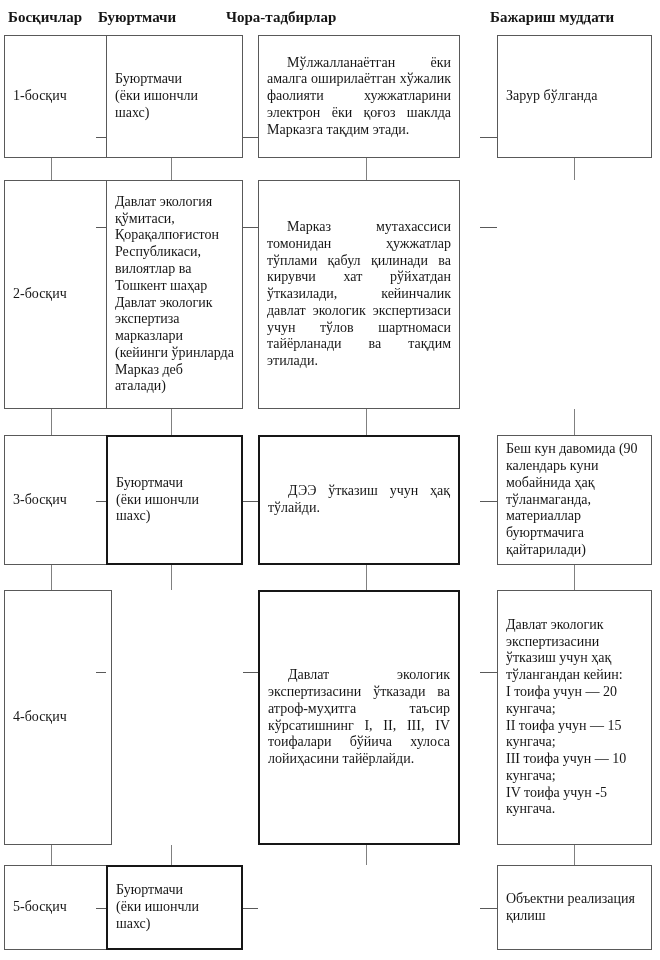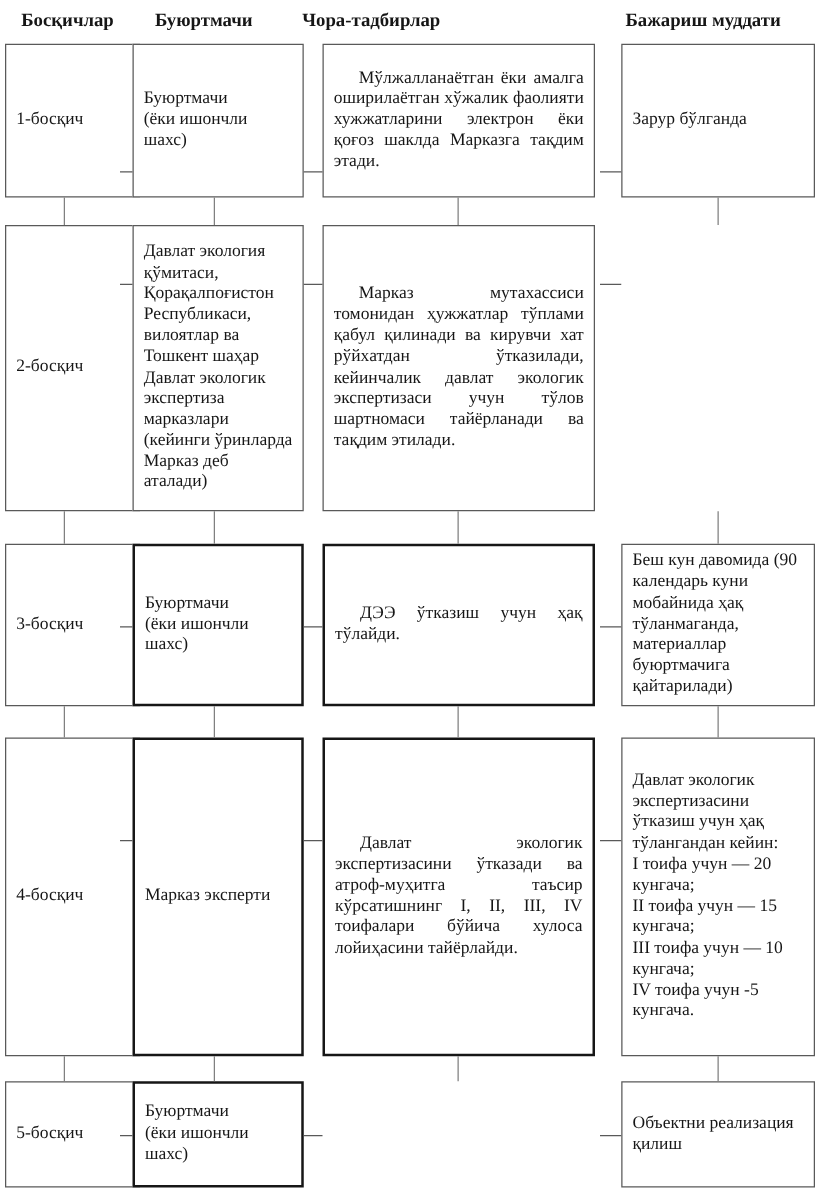--- a/index.html
+++ b/index.html
@@ -1,37 +1,37 @@
 <!DOCTYPE html>
 <html><head>
 <meta charset="utf-8">
 <style>
   html,body{margin:0;padding:0;background:#ffffff;}
   body{width:660px;height:960px;overflow:hidden;
        font-family:"Liberation Serif","DejaVu Serif",serif;color:#161616;}
   .canvas{position:relative;width:660px;height:960px;background:#ffffff;}
 
   .colhead{position:absolute;top:9px;font-weight:bold;font-size:15px;
-           text-align:center;white-space:nowrap;}
+           white-space:nowrap;}
   .h1{left:8px;width:92px}
   .h2{left:98px;width:130px}
   .h3{left:226px;width:142px}
   .h4{left:490px;width:145px}
 
   .box{position:absolute;box-sizing:border-box;background:#ffffff;
        border:1px solid #595959;display:flex;flex-direction:column;
        justify-content:center;align-items:center;padding:2px 8px;
        font-size:14px;line-height:1.2;}
   .box.thick{border:2px solid #161616;}
   .box p{margin:0;width:100%;text-align:left;white-space:pre-line;}
   .box.justify p{text-align:justify;text-indent:20px;white-space:normal;}
 
   .c1{left:4px;width:108px}
   .c2{left:106px;width:137px}
-  .c3{left:258px;width:218px}
+  .c3{left:258px;width:202px}
   .c4{left:497px;width:155px}
 
   .r1{top:35px;height:123px}
   .r2{top:180px;height:229px}
   .r3{top:435px;height:130px}
   .r4{top:590px;height:255px}
   .r5{top:865px;height:85px}
 
   .vline{position:absolute;width:1px;background:#808080;}
   .vc1{left:51px}.vc2{left:171px}.vc3{left:366px}.vc4{left:574px}
@@ -88,23 +88,20 @@
   <div class="box c3 r3 thick justify">
       <p>ДЭЭ ўтказиш учун ҳақ тўлайди.</p>
     </div>
   <div class="box c4 r3">
       <p>Беш кун давомида (90 календарь куни мобайнида ҳақ тўланмаганда, материаллар буюртмачига қайтарилади)</p>
     </div>
 
   <div class="box c1 r4">
       <p>4-босқич</p>
     </div>
-  <div class="box c2 r4 thick">
-      <p>Марказ эксперти</p>
-    </div>
   <div class="box c3 r4 thick justify">
       <p>Давлат экологик экспертизасини ўтказади ва атроф-муҳитга таъсир кўрсатишнинг I, II, III, IV тоифалари бўйича хулоса лойиҳасини тайёрлайди.</p>
     </div>
   <div class="box c4 r4">
       <p>Давлат экологик экспертизасини ўтказиш учун ҳақ тўлангандан кейин:
 I тоифа учун — 20 кунгача;
 II тоифа учун — 15 кунгача;
 III тоифа учун — 10 кунгача;
 IV тоифа учун -5 кунгача.</p>
     </div>

